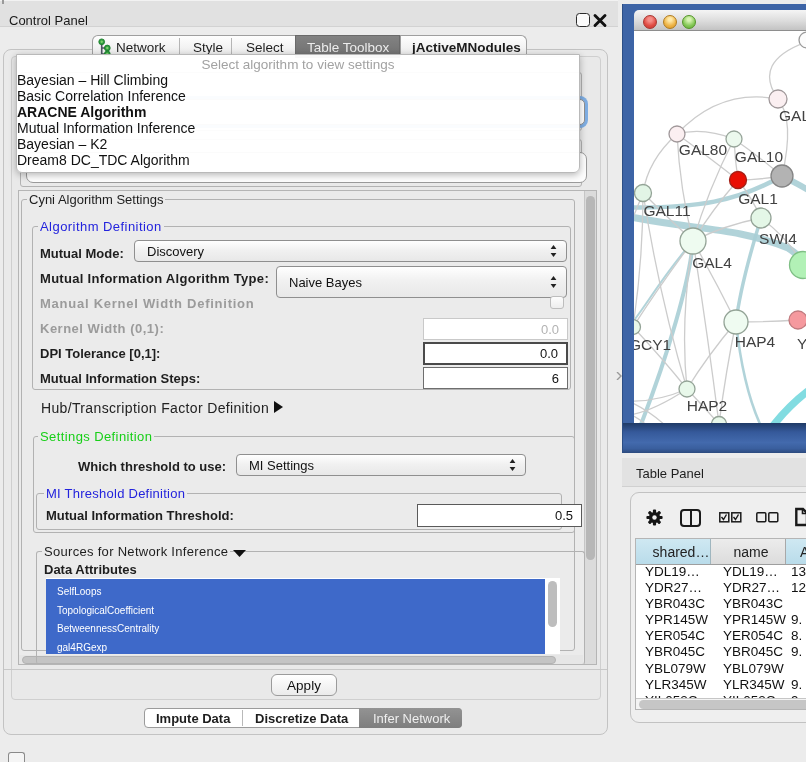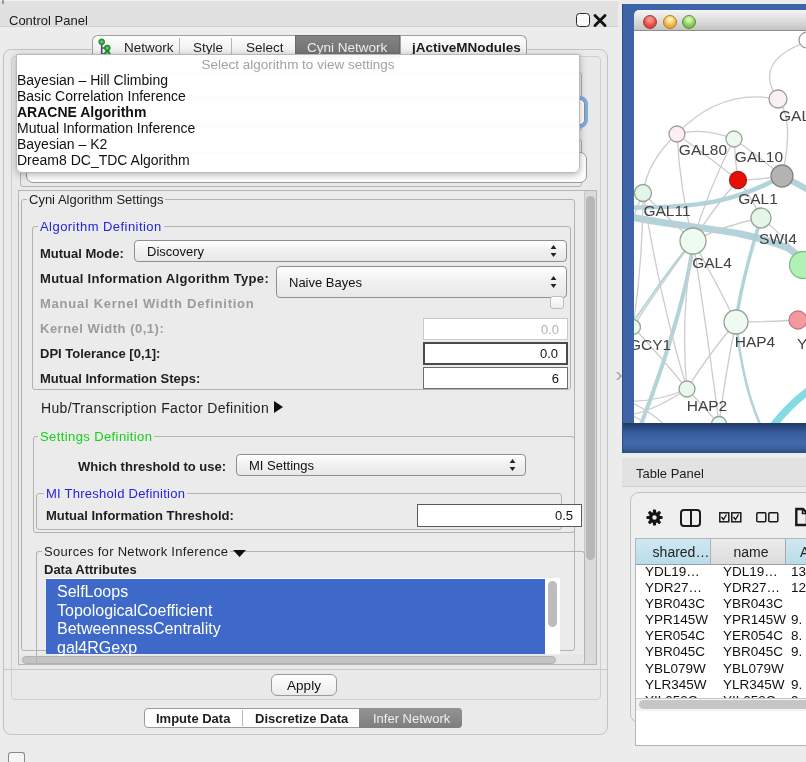--- a/index.html
+++ b/index.html
@@ -49,24 +49,24 @@
      border:1px solid #9f9f9f;border-bottom:none;border-radius:0 6px 0 0;box-sizing:border-box;"></div>
 <svg class="abs" style="left:97px;top:38px;" width="16" height="18" viewBox="0 0 16 18">
   <path d="M4.7 4.5 L4.7 16 L9.5 16 M4.7 10 L9.5 10" stroke="#4d5462" stroke-width="1.6" fill="none"></path>
   <circle cx="4.7" cy="3.8" r="2.9" fill="#2f9e3f" stroke="#177a27" stroke-width="0.8"></circle>
   <circle cx="4.7" cy="3.8" r="1.2" fill="#7fd06e"></circle>
   <circle cx="10.3" cy="10" r="2.9" fill="#2f9e3f" stroke="#177a27" stroke-width="0.8"></circle>
   <circle cx="10.3" cy="10" r="1.2" fill="#7fd06e"></circle>
   <circle cx="10.3" cy="16" r="2.9" fill="#2f9e3f" stroke="#177a27" stroke-width="0.8"></circle>
   <circle cx="10.3" cy="16" r="1.2" fill="#7fd06e"></circle>
 </svg>
-<div class="lbl" style="left:124px;top:40px;font-size:13.5px;">Network</div>
+<div class="lbl" style="left:116px;top:40px;font-size:13.5px;">Network</div>
 <div class="lbl" style="left:193px;top:40px;font-size:13.5px;">Style</div>
 <div class="lbl" style="left:246px;top:40px;font-size:13.5px;">Select</div>
-<div class="lbl" style="left:307px;top:40px;font-size:13.5px;color:#ededed;">Cyni Network</div>
+<div class="lbl" style="left:307px;top:40px;font-size:13.5px;color:#ededed;">Table Toolbox</div>
 <div class="lbl b" style="left:412px;top:40px;font-size:13.5px;color:#1c1c1c;">jActiveMNodules</div>
 
 <div class="gbox" style="left:20px;top:72px;width:562px;height:59px;"></div>
 <div class="abs" style="left:27px;top:99px;width:558px;height:26px;background:#fff;border:1px solid #8f8f8f;
      border-radius:5px;box-shadow:0 0 0 3px #7faee3;box-sizing:border-box;"></div>
 <div class="gbox" style="left:20px;top:139px;width:562px;height:48px;"></div>
 <div class="abs" style="left:26px;top:152px;width:561px;height:31px;background:#fdfdfd;border:1px solid #9a9a9a;
      border-radius:7px;box-sizing:border-box;"></div>
 
 <div class="abs" style="left:18px;top:190px;width:579px;height:475px;background:#ebebeb;
@@ -139,21 +139,21 @@
 
 <div class="gbox" style="left:36px;top:551px;width:549px;height:113px;border-bottom:none;"></div>
 <div class="gcap" style="left:42px;top:544px;color:#1e1e1e;letter-spacing:0.3px;">Sources for Network Inference</div>
 <svg class="abs" style="left:233px;top:550px;" width="13" height="7" viewBox="0 0 13 7">
   <path d="M0 0 L13 0 L6.5 7 Z" fill="#111"></path>
 </svg>
 <div class="lbl b" style="left:44px;top:562px;">Data Attributes</div>
 
 <div class="abs" style="left:46px;top:578px;width:514px;height:76px;background:#fff;"></div>
 <div class="abs" style="left:46px;top:579px;width:499px;height:75px;background:#3e69c9;"></div>
-<div class="abs" style="left:57px;top:583px;font-size:16px;color:#fff;line-height:18.7px;white-space:nowrap;">
+<div class="abs" style="left:57px;top:583px;font-size:10px;color:#fff;line-height:18.7px;white-space:nowrap;">
 SelfLoops<br>TopologicalCoefficient<br>BetweennessCentrality<br>gal4RGexp</div>
 <div class="abs" style="left:548px;top:581px;width:9px;height:46px;background:#bdbdbd;border-radius:5px;"></div>
 
 <div class="abs" style="left:4px;top:669px;width:603px;height:1px;background:#c8c8c8;"></div>
 <div class="abs" style="left:271px;top:674px;width:66px;height:22px;background:linear-gradient(#ffffff,#ebebeb);
      border:1px solid #9b9b9b;border-radius:6px;box-sizing:border-box;
      display:flex;align-items:center;justify-content:center;font-size:13.5px;color:#111;">Apply</div>
 
 <div class="abs" style="left:144px;top:708px;width:318px;height:20px;background:#fff;
      border:1px solid #9b9b9b;border-radius:4px;box-sizing:border-box;"></div>
@@ -311,21 +311,21 @@
 </svg>
 <svg class="abs" style="left:756px;top:512px;" width="23" height="11" viewBox="0 0 23 11">
   <rect x="0.8" y="0.8" width="9" height="9" fill="none" stroke="#1a1a1a" stroke-width="1.5" rx="1"></rect>
   <rect x="12.8" y="0.8" width="9" height="9" fill="none" stroke="#1a1a1a" stroke-width="1.5" rx="1"></rect>
 </svg>
 <svg class="abs" style="left:795px;top:507px;" width="11" height="20" viewBox="0 0 11 20">
   <path d="M1.3,2 L8,2 L12,6 L12,18 L1.3,18 Z" fill="none" stroke="#1a1a1a" stroke-width="2.4"></path>
   <path d="M7.5,2 L7.5,6.5 L12,6.5" fill="none" stroke="#1a1a1a" stroke-width="1.6"></path>
 </svg>
 
-<div class="abs" style="left:635px;top:538px;width:171px;height:208px;background:#fff;border:1px solid #b5b5b5;border-right:none;box-sizing:border-box;overflow:hidden;">
+<div class="abs" style="left:635px;top:538px;width:171px;height:172px;background:#fff;border:1px solid #b5b5b5;border-right:none;box-sizing:border-box;overflow:hidden;">
   <div style="position:absolute;left:0;top:0;width:75px;height:25px;background:linear-gradient(#cfe8f2,#b9dcea);border-right:1px solid #9fb6bf;box-sizing:border-box;
        display:flex;align-items:center;justify-content:center;font-size:14px;color:#222;padding-left:16px;">shared…</div>
   <div style="position:absolute;left:75px;top:0;width:75px;height:25px;background:linear-gradient(#ececec,#dcdcdc);border-right:1px solid #a8a8a8;box-sizing:border-box;
        display:flex;align-items:center;justify-content:center;font-size:14px;color:#222;padding-left:6px;">name</div>
   <div style="position:absolute;left:150px;top:0;width:30px;height:25px;background:linear-gradient(#cfe8f2,#b9dcea);box-sizing:border-box;
        display:flex;align-items:center;font-size:14px;color:#222;padding-left:14px;">A</div>
   <div style="position:absolute;left:0;top:25px;width:100%;border-top:1px solid #9e9e9e;"></div>
   <div style="position:absolute;left:9px;top:25px;font-size:13.5px;color:#111;line-height:16.1px;white-space:nowrap;">
     YDL19…<br>YDR27…<br>YBR043C<br>YPR145W<br>YER054C<br>YBR045C<br>YBL079W<br>YLR345W<br>YIL052C</div>
   <div style="position:absolute;left:87px;top:25px;font-size:13.5px;color:#111;line-height:16.1px;white-space:nowrap;">

